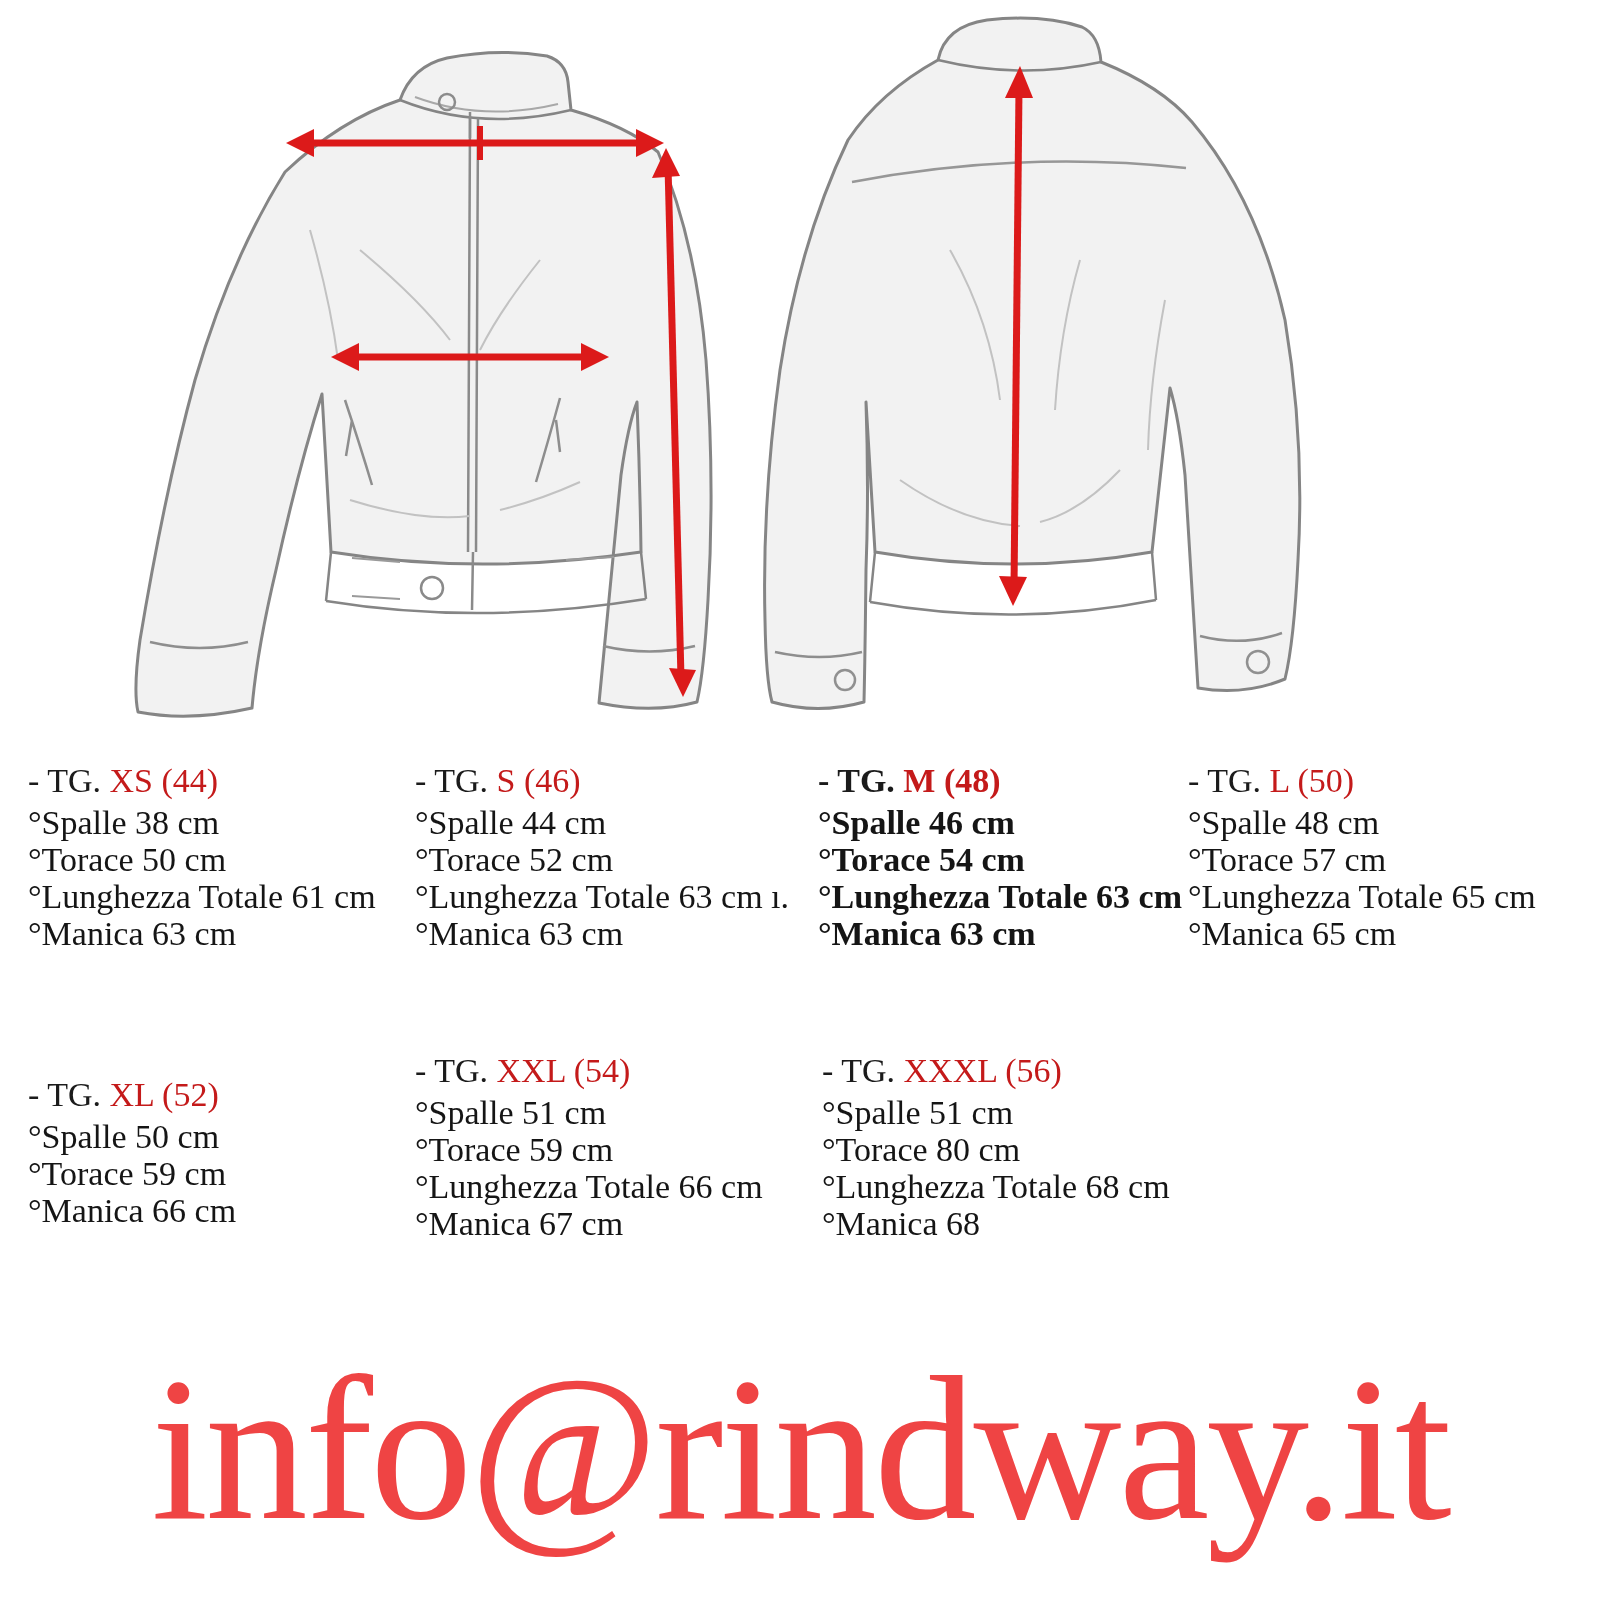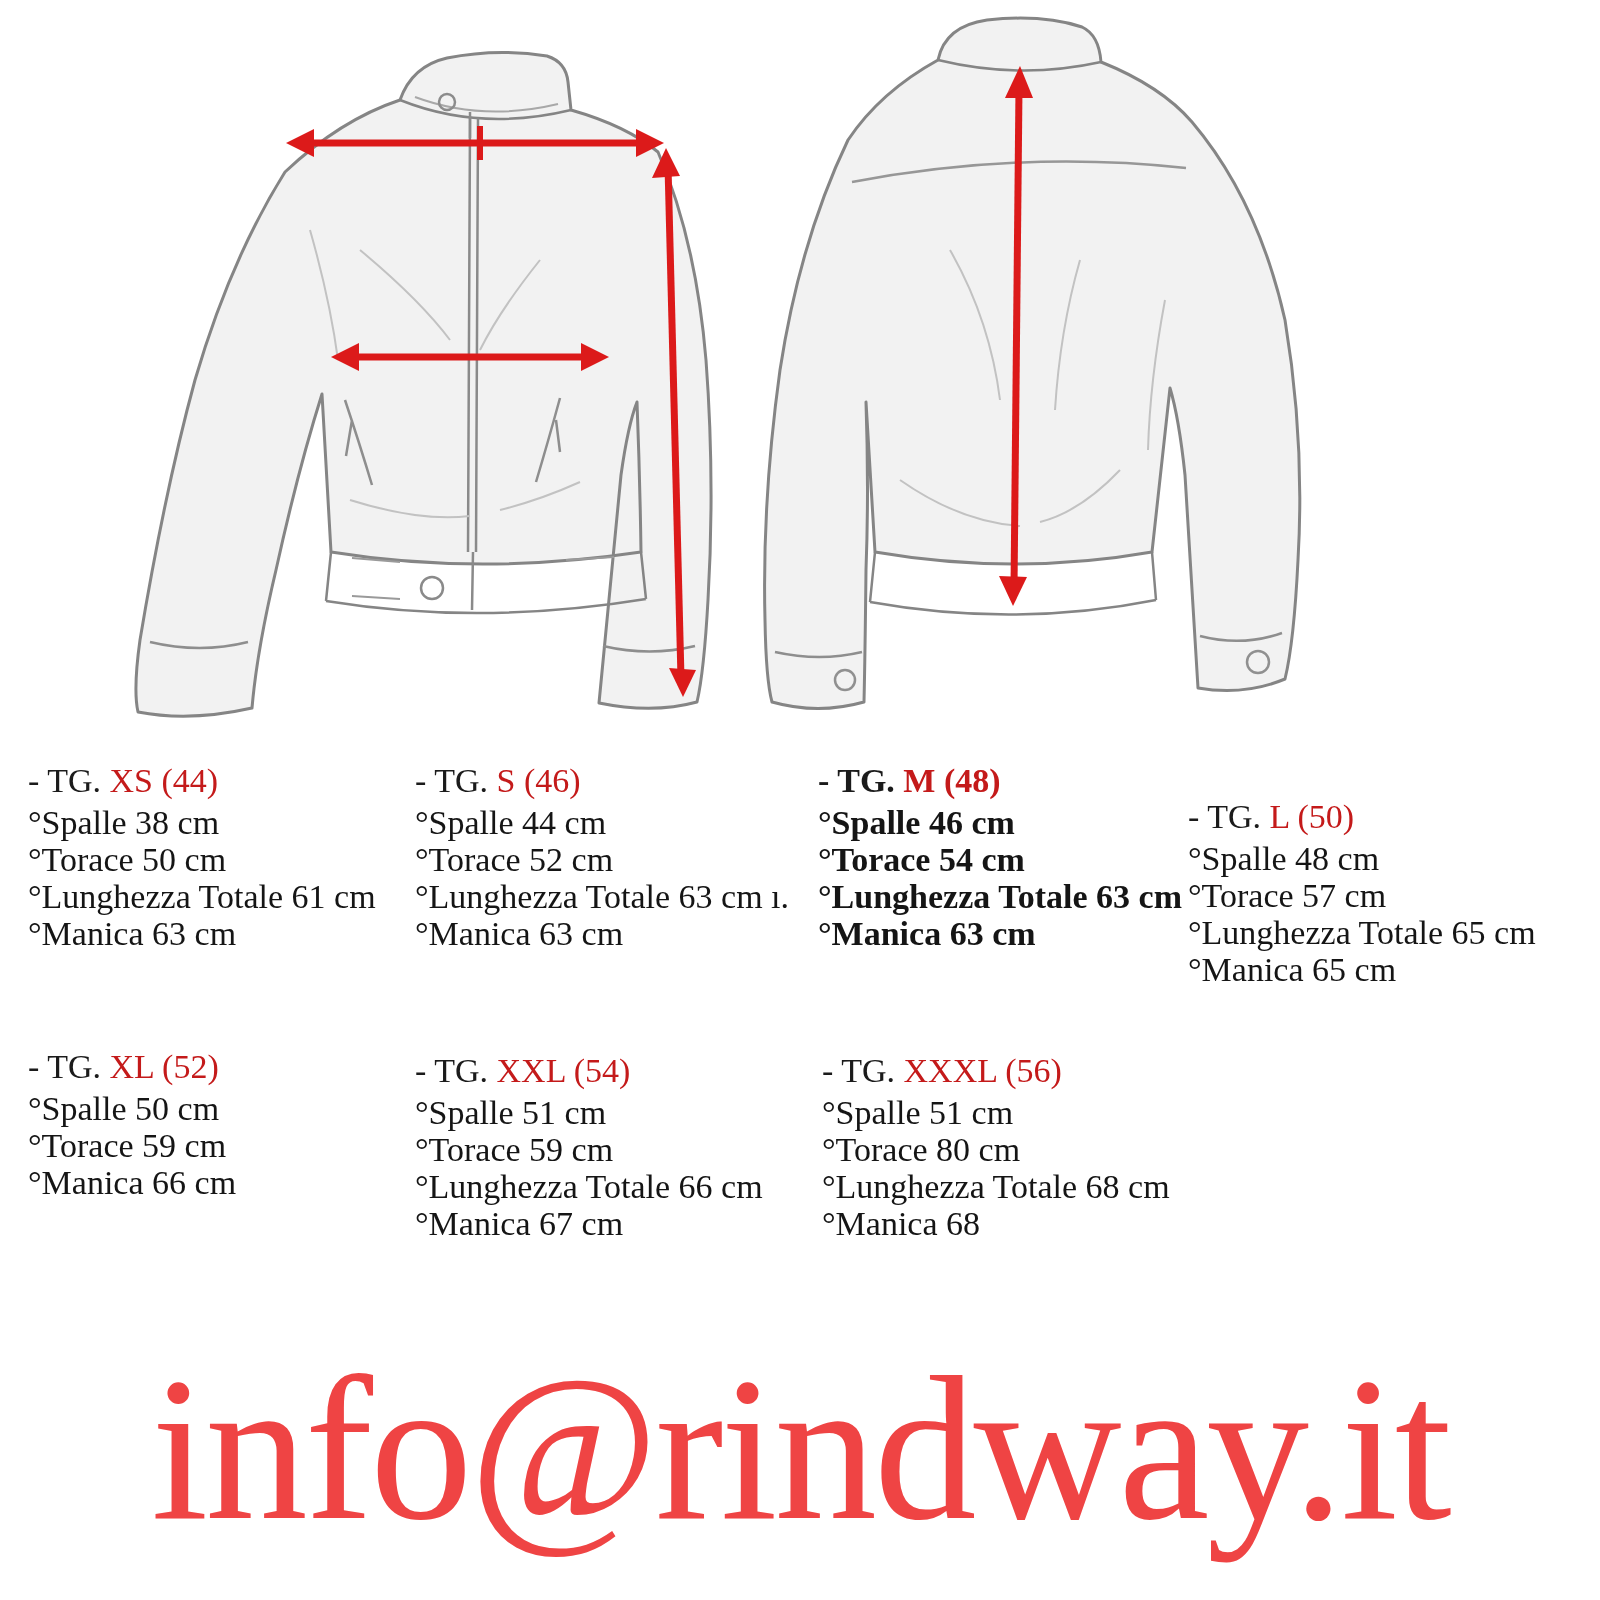--- a/index.html
+++ b/index.html
@@ -21,23 +21,23 @@
     white-space:nowrap;
   }
   .size-title{margin-bottom:5px;}
   .size-prefix{color:#1b1b1b;}
   .size-red{color:#c41a1a;}
   .size-row{}
   
   .b0{left:28px;top:762px;}
   .b1{left:415px;top:762px;}
   .b2{left:818px;top:762px;font-weight:bold;}
-  .b3{left:1188px;top:762px;margin-top:36px;}
+  .b3{left:1188px;top:762px;}
   
-  .b4{left:28px;top:1048px;}
+  .b4{left:28px;top:1076px;}
   .b5{left:415px;top:1052px;}
   .b6{left:822px;top:1052px;}
   .email{
     position:absolute;
     left:0;top:1338px;width:1600px;
     text-align:center;
     font-family:"Liberation Serif", serif;
     font-size:205px;
     line-height:1.08;
     letter-spacing:-3px;

